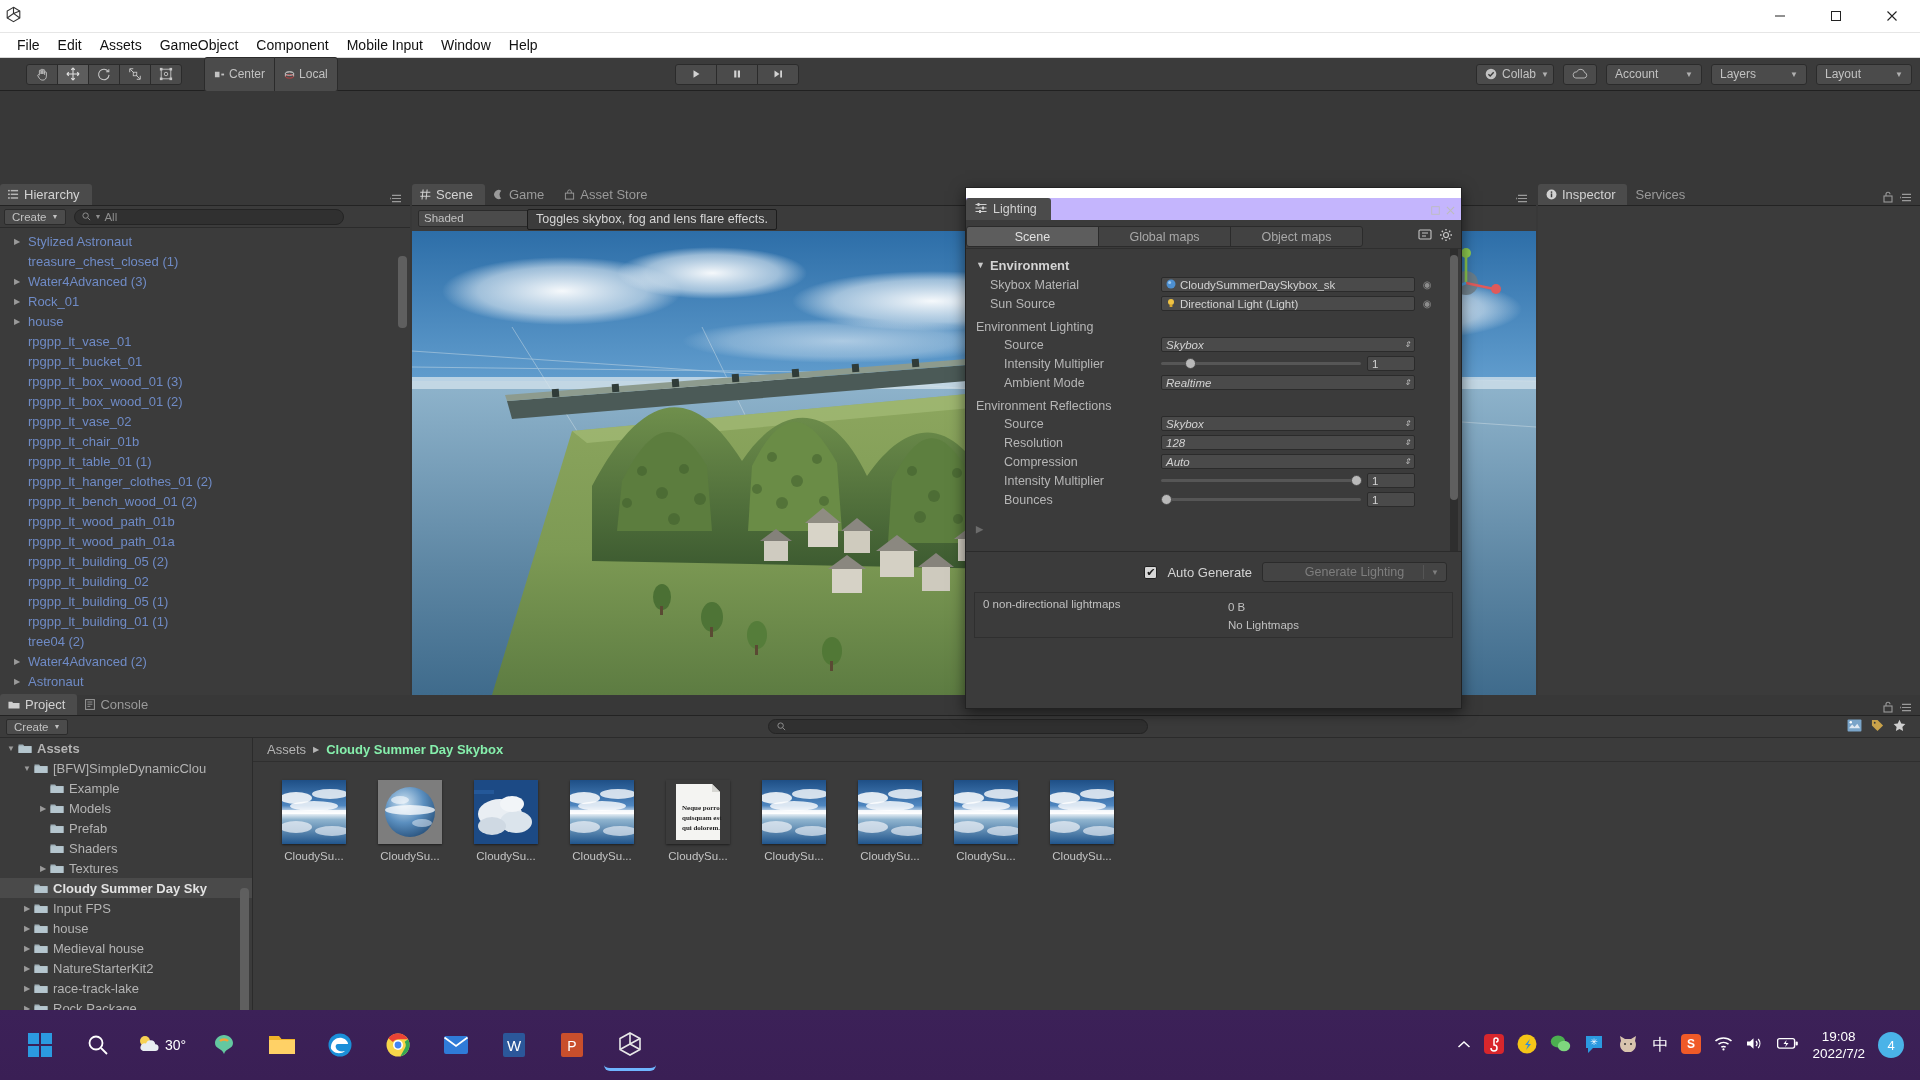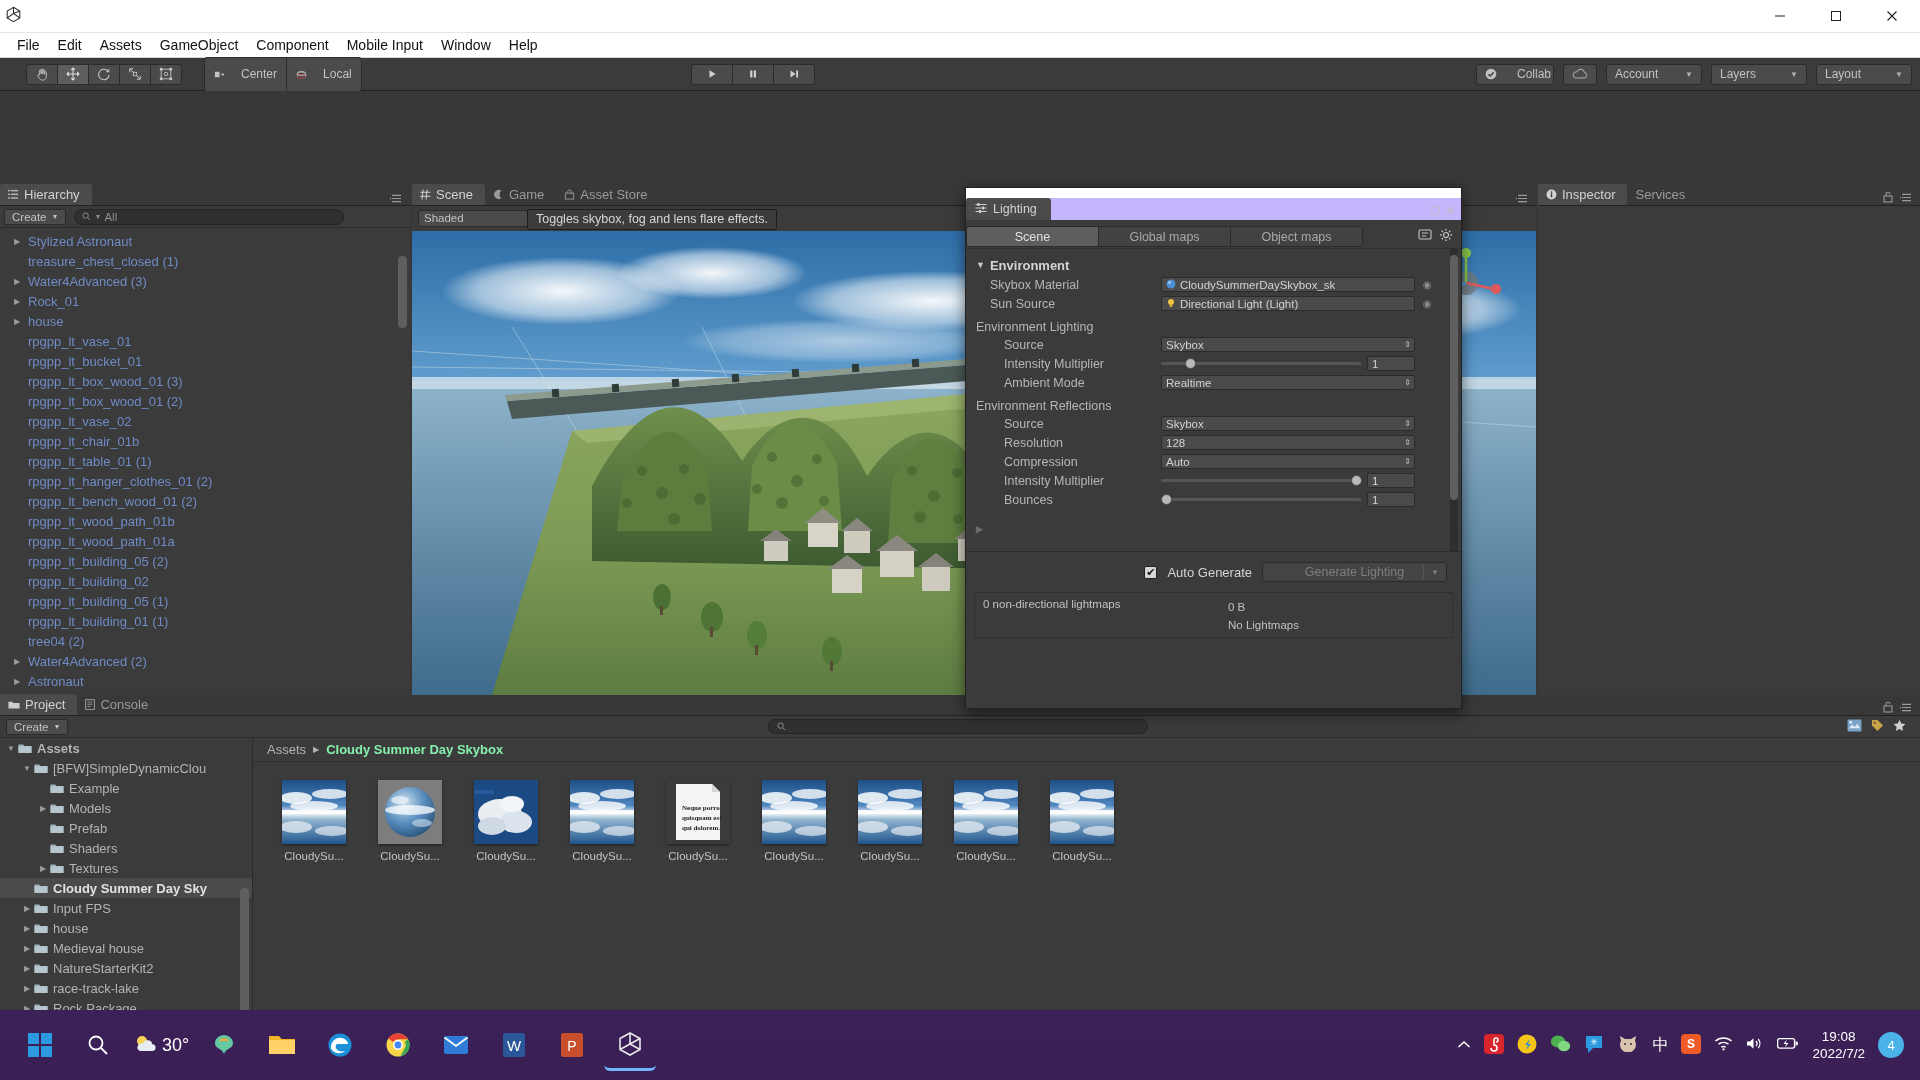--- a/index.html
+++ b/index.html
@@ -42,29 +42,29 @@
     display: flex; align-items: center; justify-content: center;
     color: #c8c8c8; font-size: 11.5px; margin-right: -1px;
   }
   .tb-btn.first { border-radius: 3px 0 0 3px; }
   .tb-btn.last  { border-radius: 0 3px 3px 0; margin-right: 0; }
   .tb-btn.active { background: #5d5d5d; }
   .tb-btn svg { display: block; }
   .tb-spacer-18 { width: 18px; }
   .pivot-group { display: flex; margin-left: 22px; }
   .pivot-btn { height: 35px; padding: 0 9px; background: #4b4b4b; border: 1px solid #2b2b2b;
-    color: #c2c2c2; font-size: 12px; display: flex; align-items: center; gap: 16px; margin-right:-1px;}
+    color: #c2c2c2; font-size: 12px; display: flex; align-items: center; gap: 4px; margin-right:-1px;}
   .play-group { display: flex; margin: 0 auto; }
   .play-btn { width: 42px; height: 21px; background: #4b4b4b; border: 1px solid #2b2b2b;
     display:flex; align-items:center; justify-content:center; color:#d2d2d2; margin-right:-1px; }
   .play-btn.first { border-radius: 3px 0 0 3px; }
   .play-btn.last { border-radius: 0 3px 3px 0; margin-right:0; }
   .right-group { display: flex; align-items: center; gap: 9px; margin-left: auto; }
   .rt-btn { height: 21px; background: #4b4b4b; border: 1px solid #2b2b2b; border-radius: 3px;
-    color: #c2c2c2; font-size: 12px; display:flex; align-items:center; padding: 0 8px; gap:20px; }
+    color: #c2c2c2; font-size: 12px; display:flex; align-items:center; padding: 0 8px; gap:5px; }
   .rt-btn .caret { font-size: 8px; color:#b0b0b0; }
   .rt-wide { width: 96px; justify-content: space-between; }
 
   
   #editor { position: relative; width: 1920px; height: 950px; background: #383838; }
 
   .panel { position: absolute; background: #383838; }
   .panel-tabbar { height: 21px; background: #383838; display: flex; align-items: flex-end;
      border-bottom: 1px solid #232323; }
   .ptab { height: 21px; display: flex; align-items: center; gap: 5px; padding: 0 12px 0 8px;
@@ -179,21 +179,21 @@
   .prow .lbl.ind2 { padding-left: 28px; }
   .group-label { height: 22px; display:flex; align-items:center; font-size:12.5px;
      color:#b6b6b6; padding-top: 6px; }
   .objfield { flex:1; height:15px; background:#4a4a4a; border:1px solid #2b2b2b; border-radius:2px;
      display:flex; align-items:center; gap:4px; padding: 0 4px; color:#d2d2d2; font-size:11.5px;
      overflow:hidden; white-space:nowrap; }
   .objbullet { width:24px; display:flex; align-items:center; justify-content:center; color:#8d8d8d;
      font-size:10px; }
   .popup { flex:1; height:15px; background:#4a4a4a; border:1px solid #2b2b2b; border-radius:2px;
      display:flex; align-items:center; justify-content:space-between; padding: 0 4px;
-     color:#d2d2d2; font-size:11.5px; }
+     color:#d2d2d2; font-size:11.5px;font-style:italic; }
   .popup .updown { font-size:8px; color:#c0c0c0; letter-spacing:-1px; }
   .slider-wrap { flex:1; display:flex; align-items:center; gap: 6px; }
   .slider { flex:1; height:3px; background:#565656; border-radius:2px; position:relative; }
   .sknob { position:absolute; top:-4px; width:11px; height:11px; border-radius:50%; background:#b9b9b9;
      border:1px solid #4a4a4a; }
   .numfield { width: 48px; height:15px; background:#4a4a4a; border:1px solid #2b2b2b;
      border-radius:2px; color:#d2d2d2; font-size:11.5px; padding-left:4px; display:flex;
      align-items:center; }
   .lw-vscroll { position:absolute; right:3px; top:6px; width:8px; height:245px;
      background:#5f5f5f; border-radius:4px; }
@@ -1405,21 +1405,21 @@
       <svg width="24" height="24" viewBox="0 0 24 24">
           <circle cx="10" cy="10" r="6.5" fill="none" stroke="#fff" stroke-width="1.8"></circle>
           <path d="M15 15 21 21" stroke="#fff" stroke-width="1.8"></path>
         </svg>
     </div>
     <div class="tbi" style="width:62px">
       <svg width="26" height="26" viewBox="0 0 26 26">
           <circle cx="9" cy="9" r="5" fill="#f7d154"></circle>
           <path d="M7 19h12a3.4 3.4 0 0 0 .3-6.8A4.8 4.8 0 0 0 10 11.6 3.8 3.8 0 0 0 7 19z" fill="#e8edf2"></path>
         </svg>
-      <span style="color:#fff;font-size:18px;margin-left:3px">30°</span>
+      <span style="color:#fff;font-size:14px;margin-left:3px">30°</span>
     </div>
     <div class="tbi">
       <svg width="26" height="26" viewBox="0 0 26 26">
           <path d="M13 3c5 0 9 4 9 8 0 6-7 5-9 11-2-6-9-5-9-11 0-4 4-8 9-8z" fill="#64c8a0"></path>
           <path d="M9 9c2-2 6-2 8 0" stroke="#f0a53a" stroke-width="2.4" fill="none"></path>
         </svg>
     </div>
     <div class="tbi">
       <svg width="28" height="24" viewBox="0 0 28 24">
           <path d="M1 3h10l2.5 3H27v15H1z" fill="#f0b429"></path>

